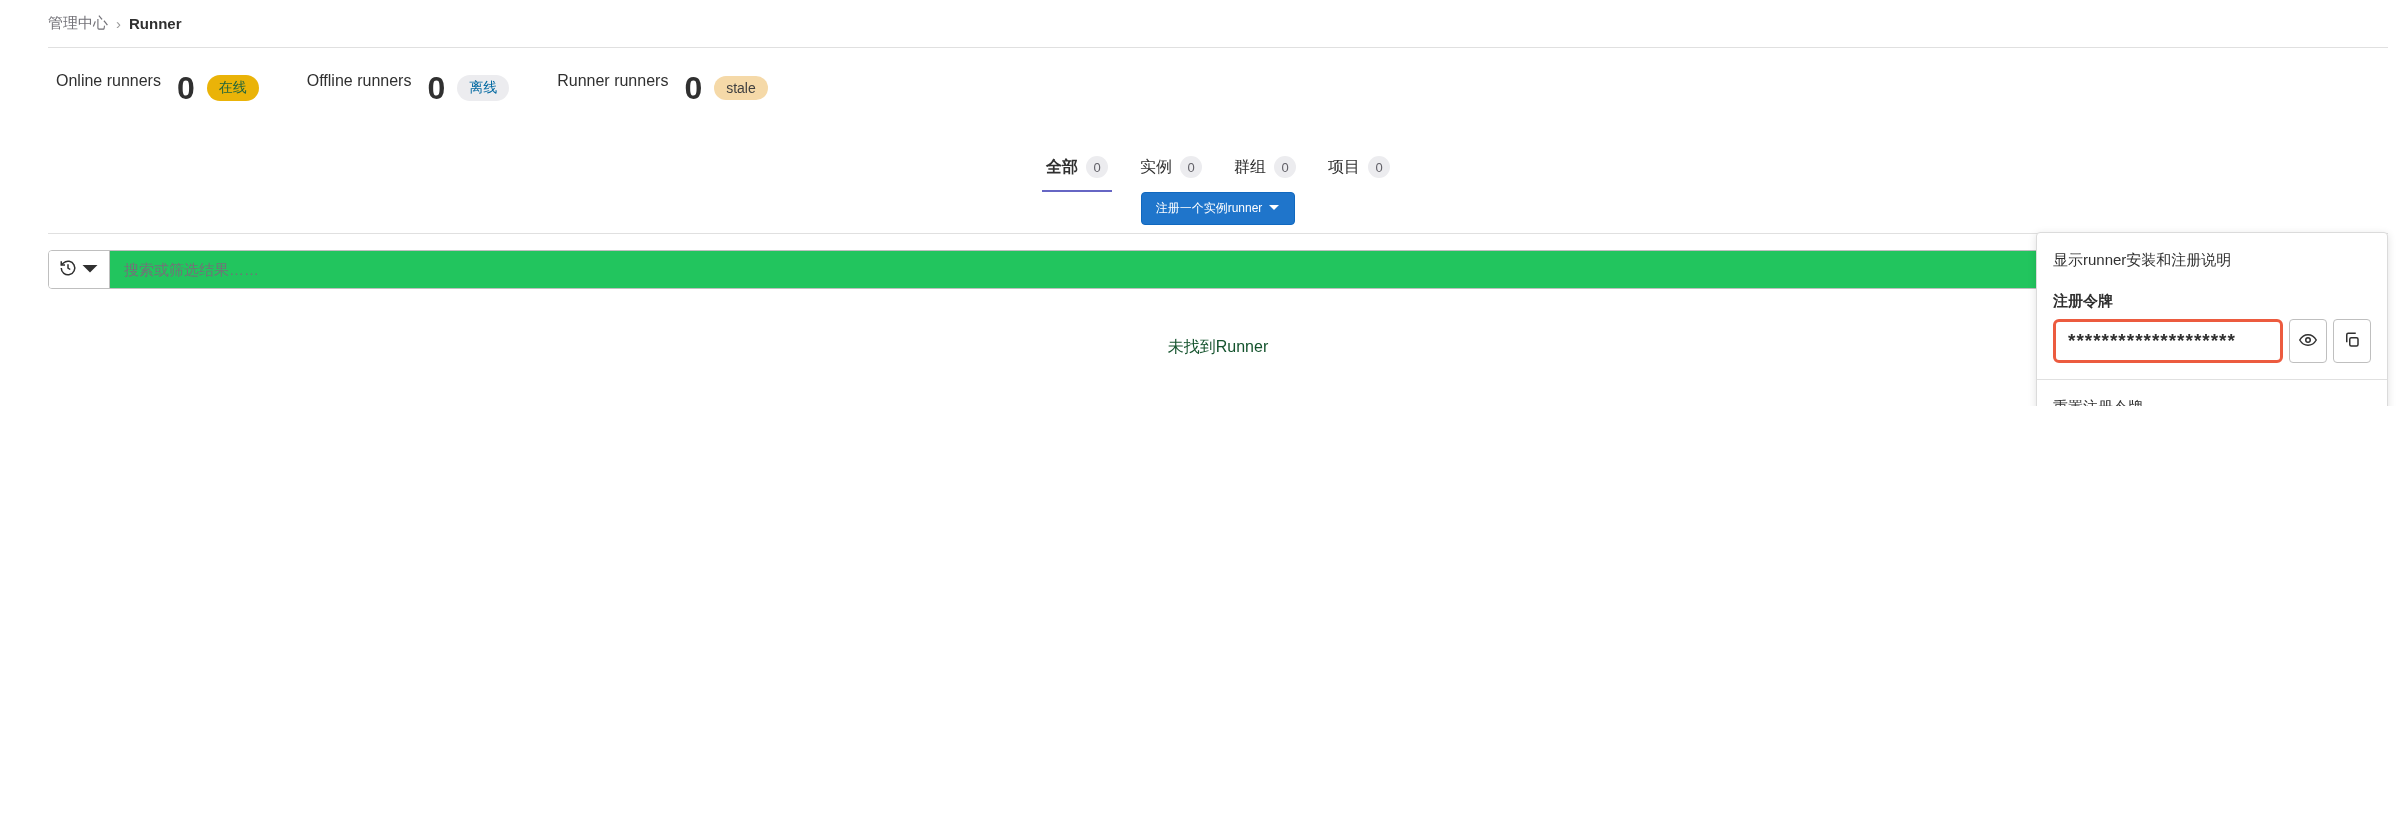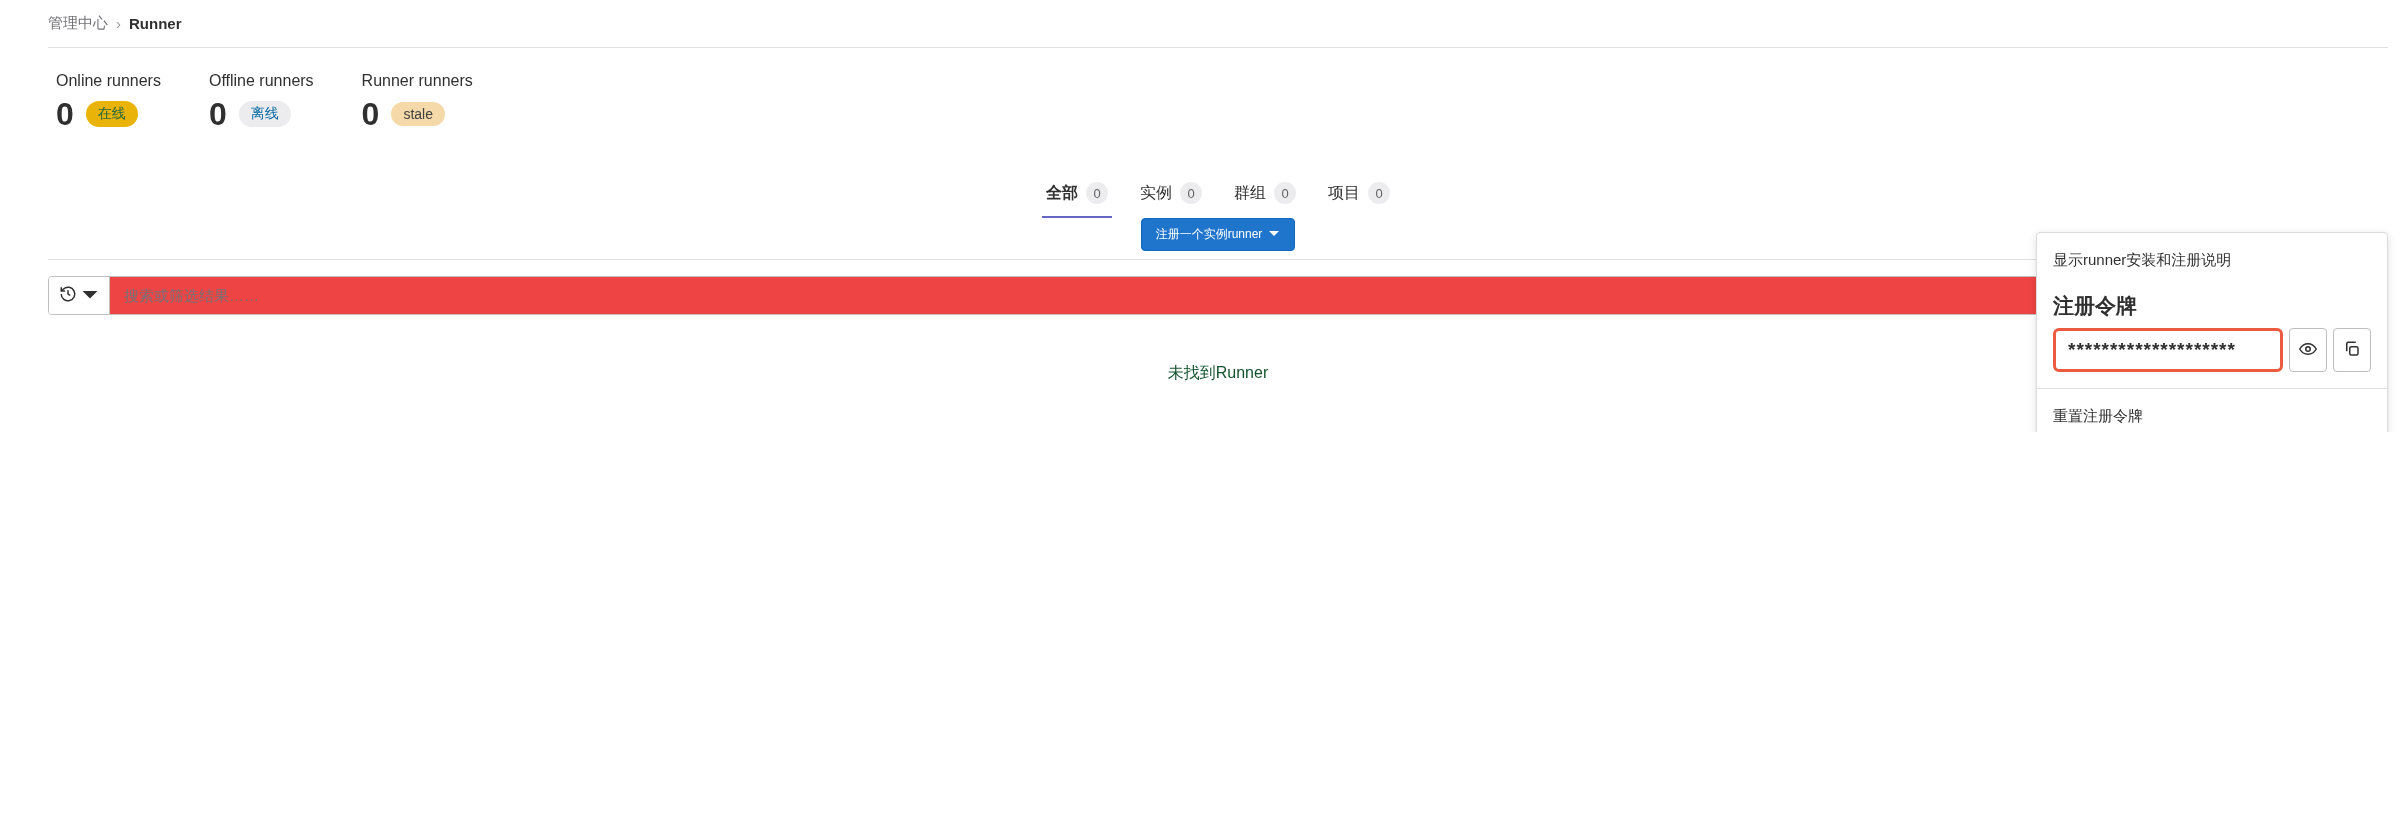--- a/index.html
+++ b/index.html
@@ -35,22 +35,21 @@
       border-top: 1px solid #e0e0e0;
       margin: 0;
     }
     .stats-row {
       display: flex;
       gap: 48px;
       padding: 24px 8px 16px 8px;
     }
     .stat {
       display: flex;
-      flex-direction: column;
-      gap: 8px;
+      gap: 16px;
     }
     .stat-label {
       font-size: 16px;
       color: #303030;
     }
     .stat-value-row {
       display: flex;
       align-items: center;
       gap: 12px;
     }
@@ -155,21 +154,21 @@
     .history-btn svg {
       width: 18px;
       height: 18px;
     }
     .search-input {
       flex: 1;
       border: none;
       padding: 10px 14px;
       font-size: 15px;
       outline: none;
-      background: #ef4444;
+      background: #22c55e;
     }
     .search-input::placeholder {
       color: #737278;
     }
     .empty-state {
       text-align: center;
       padding: 48px 0;
       font-size: 16px;
       color: #14532d;
     }
@@ -187,21 +186,21 @@
     .dropdown-item {
       padding: 10px 16px;
       font-size: 15px;
       cursor: pointer;
     }
     .dropdown-section {
       padding: 12px 16px 8px 16px;
     }
     .dropdown-section-label {
       font-weight: 600;
-      font-size: 21px;
+      font-size: 15px;
       margin-bottom: 8px;
     }
     .token-row {
       display: flex;
       gap: 6px;
       align-items: stretch;
     }
     .token-box {
       flex: 1;
       border: 3px solid #ec5b3f;

